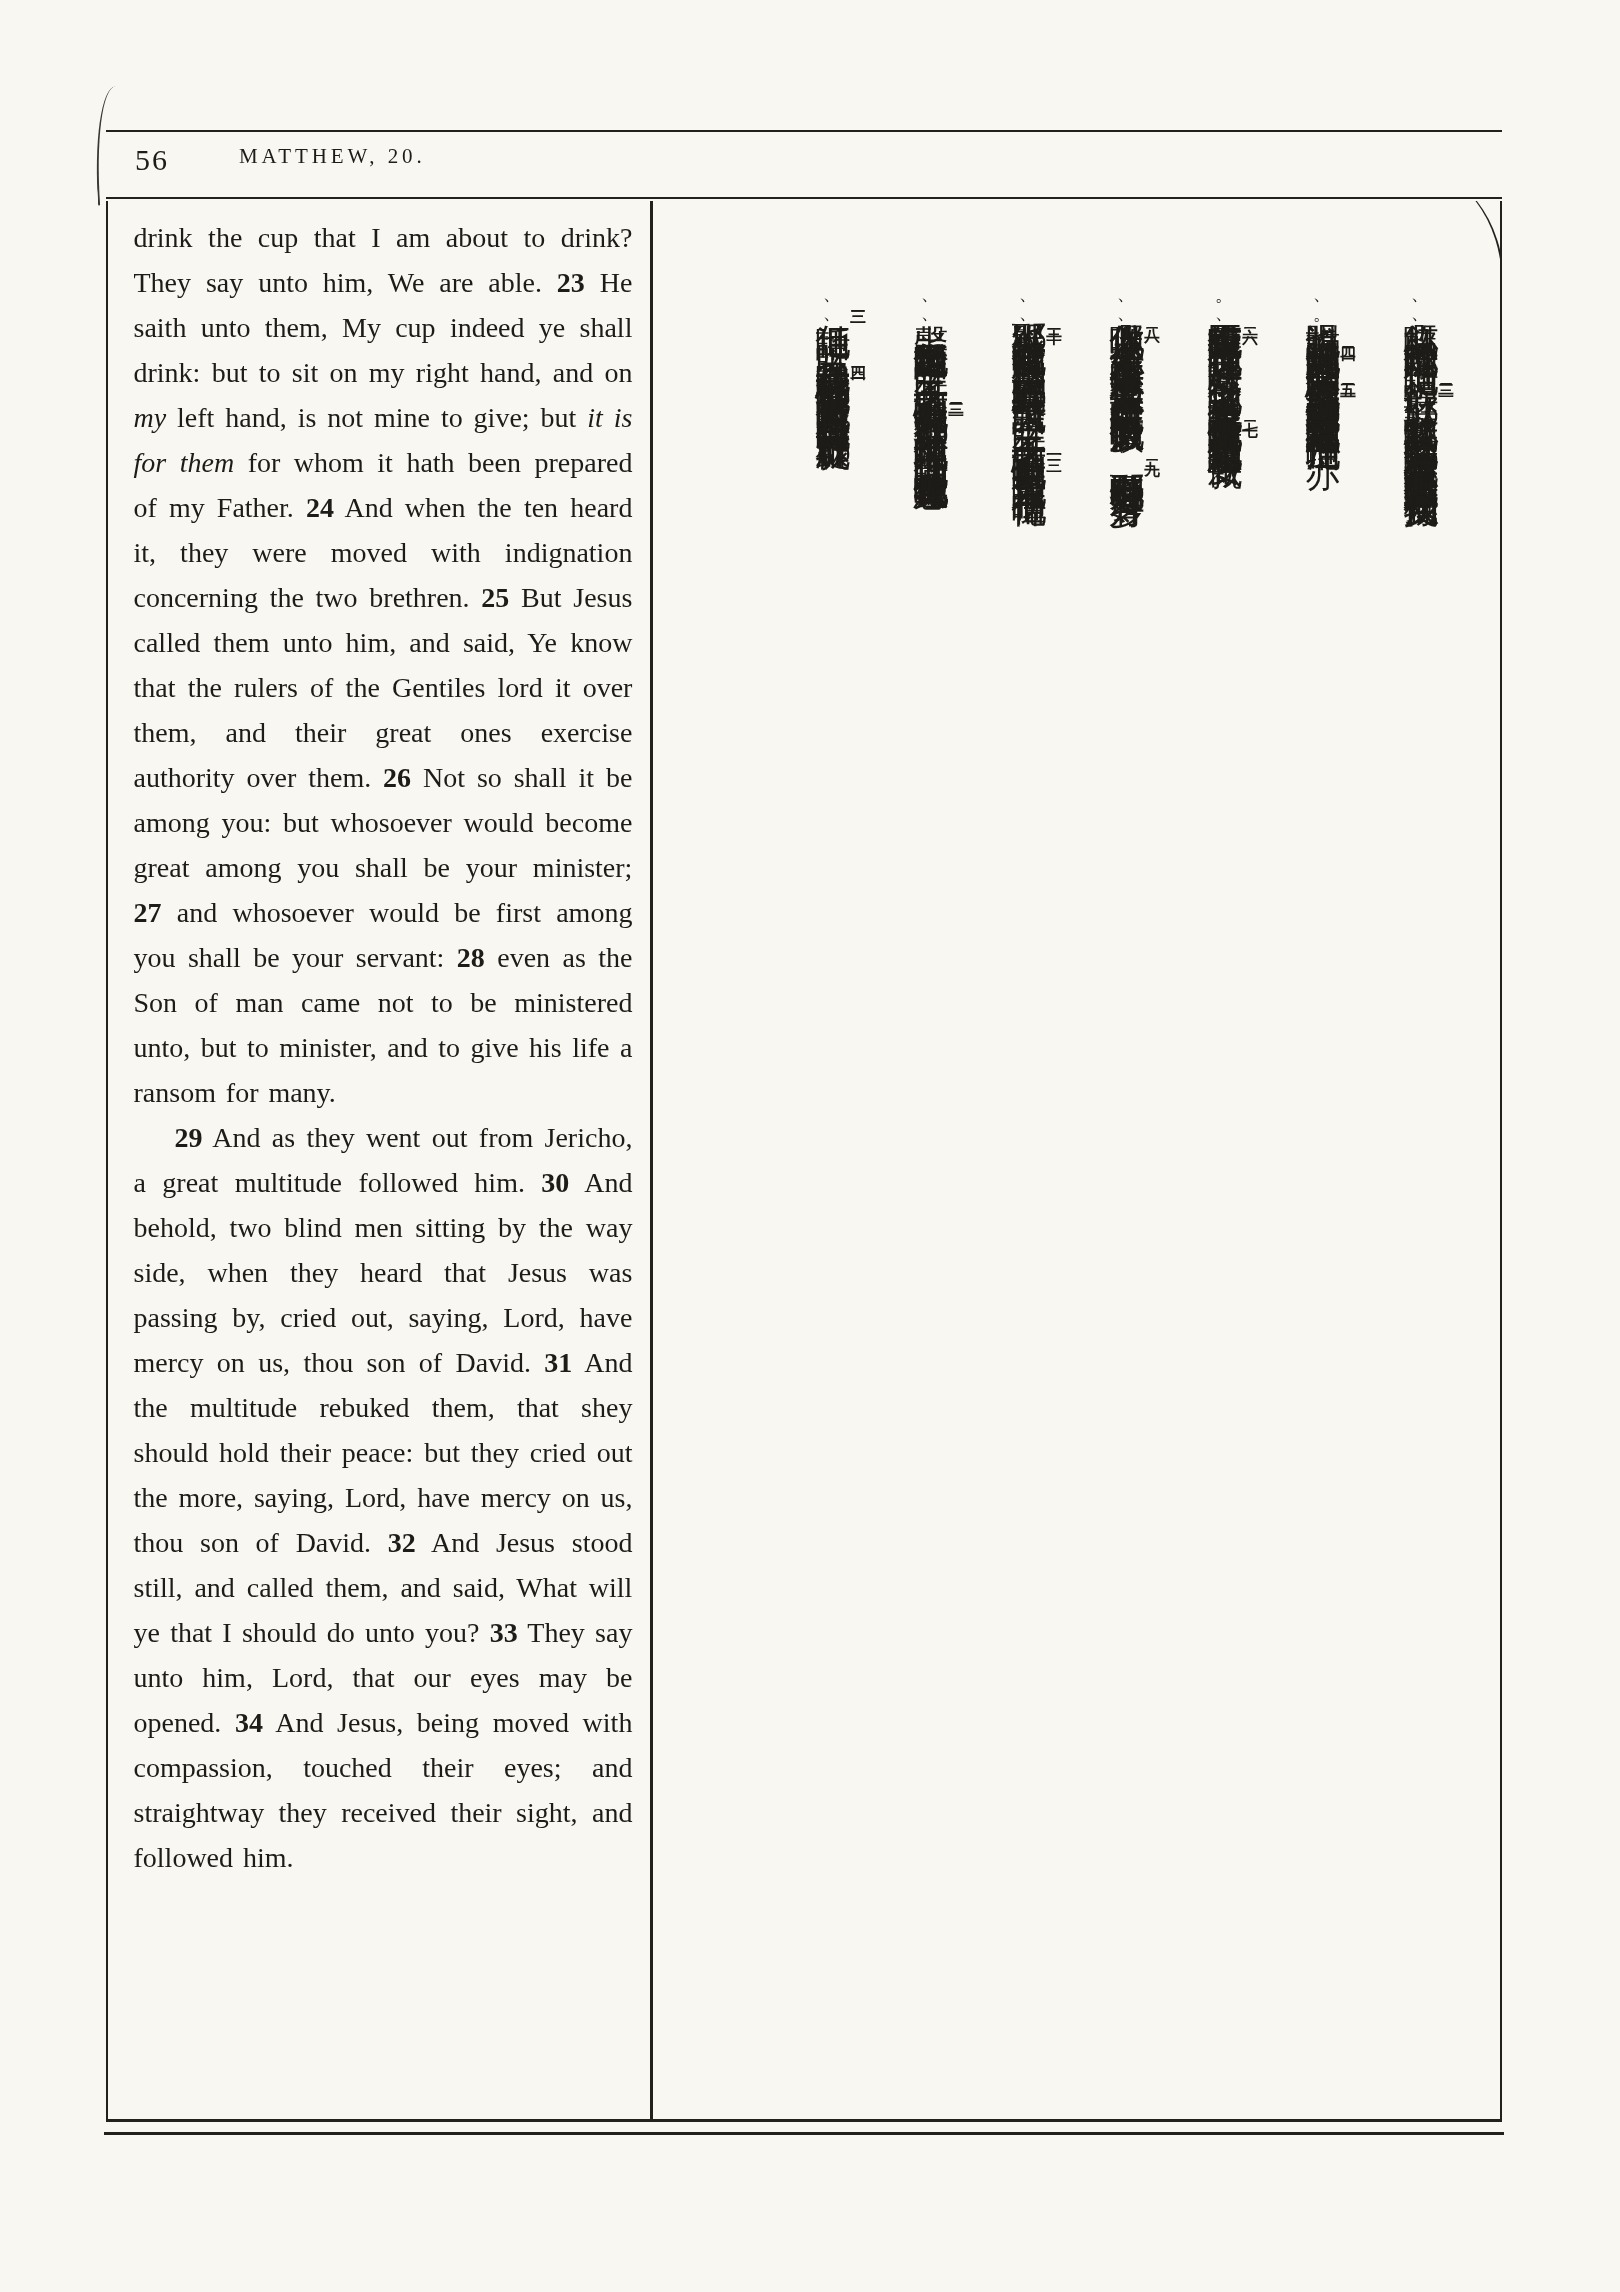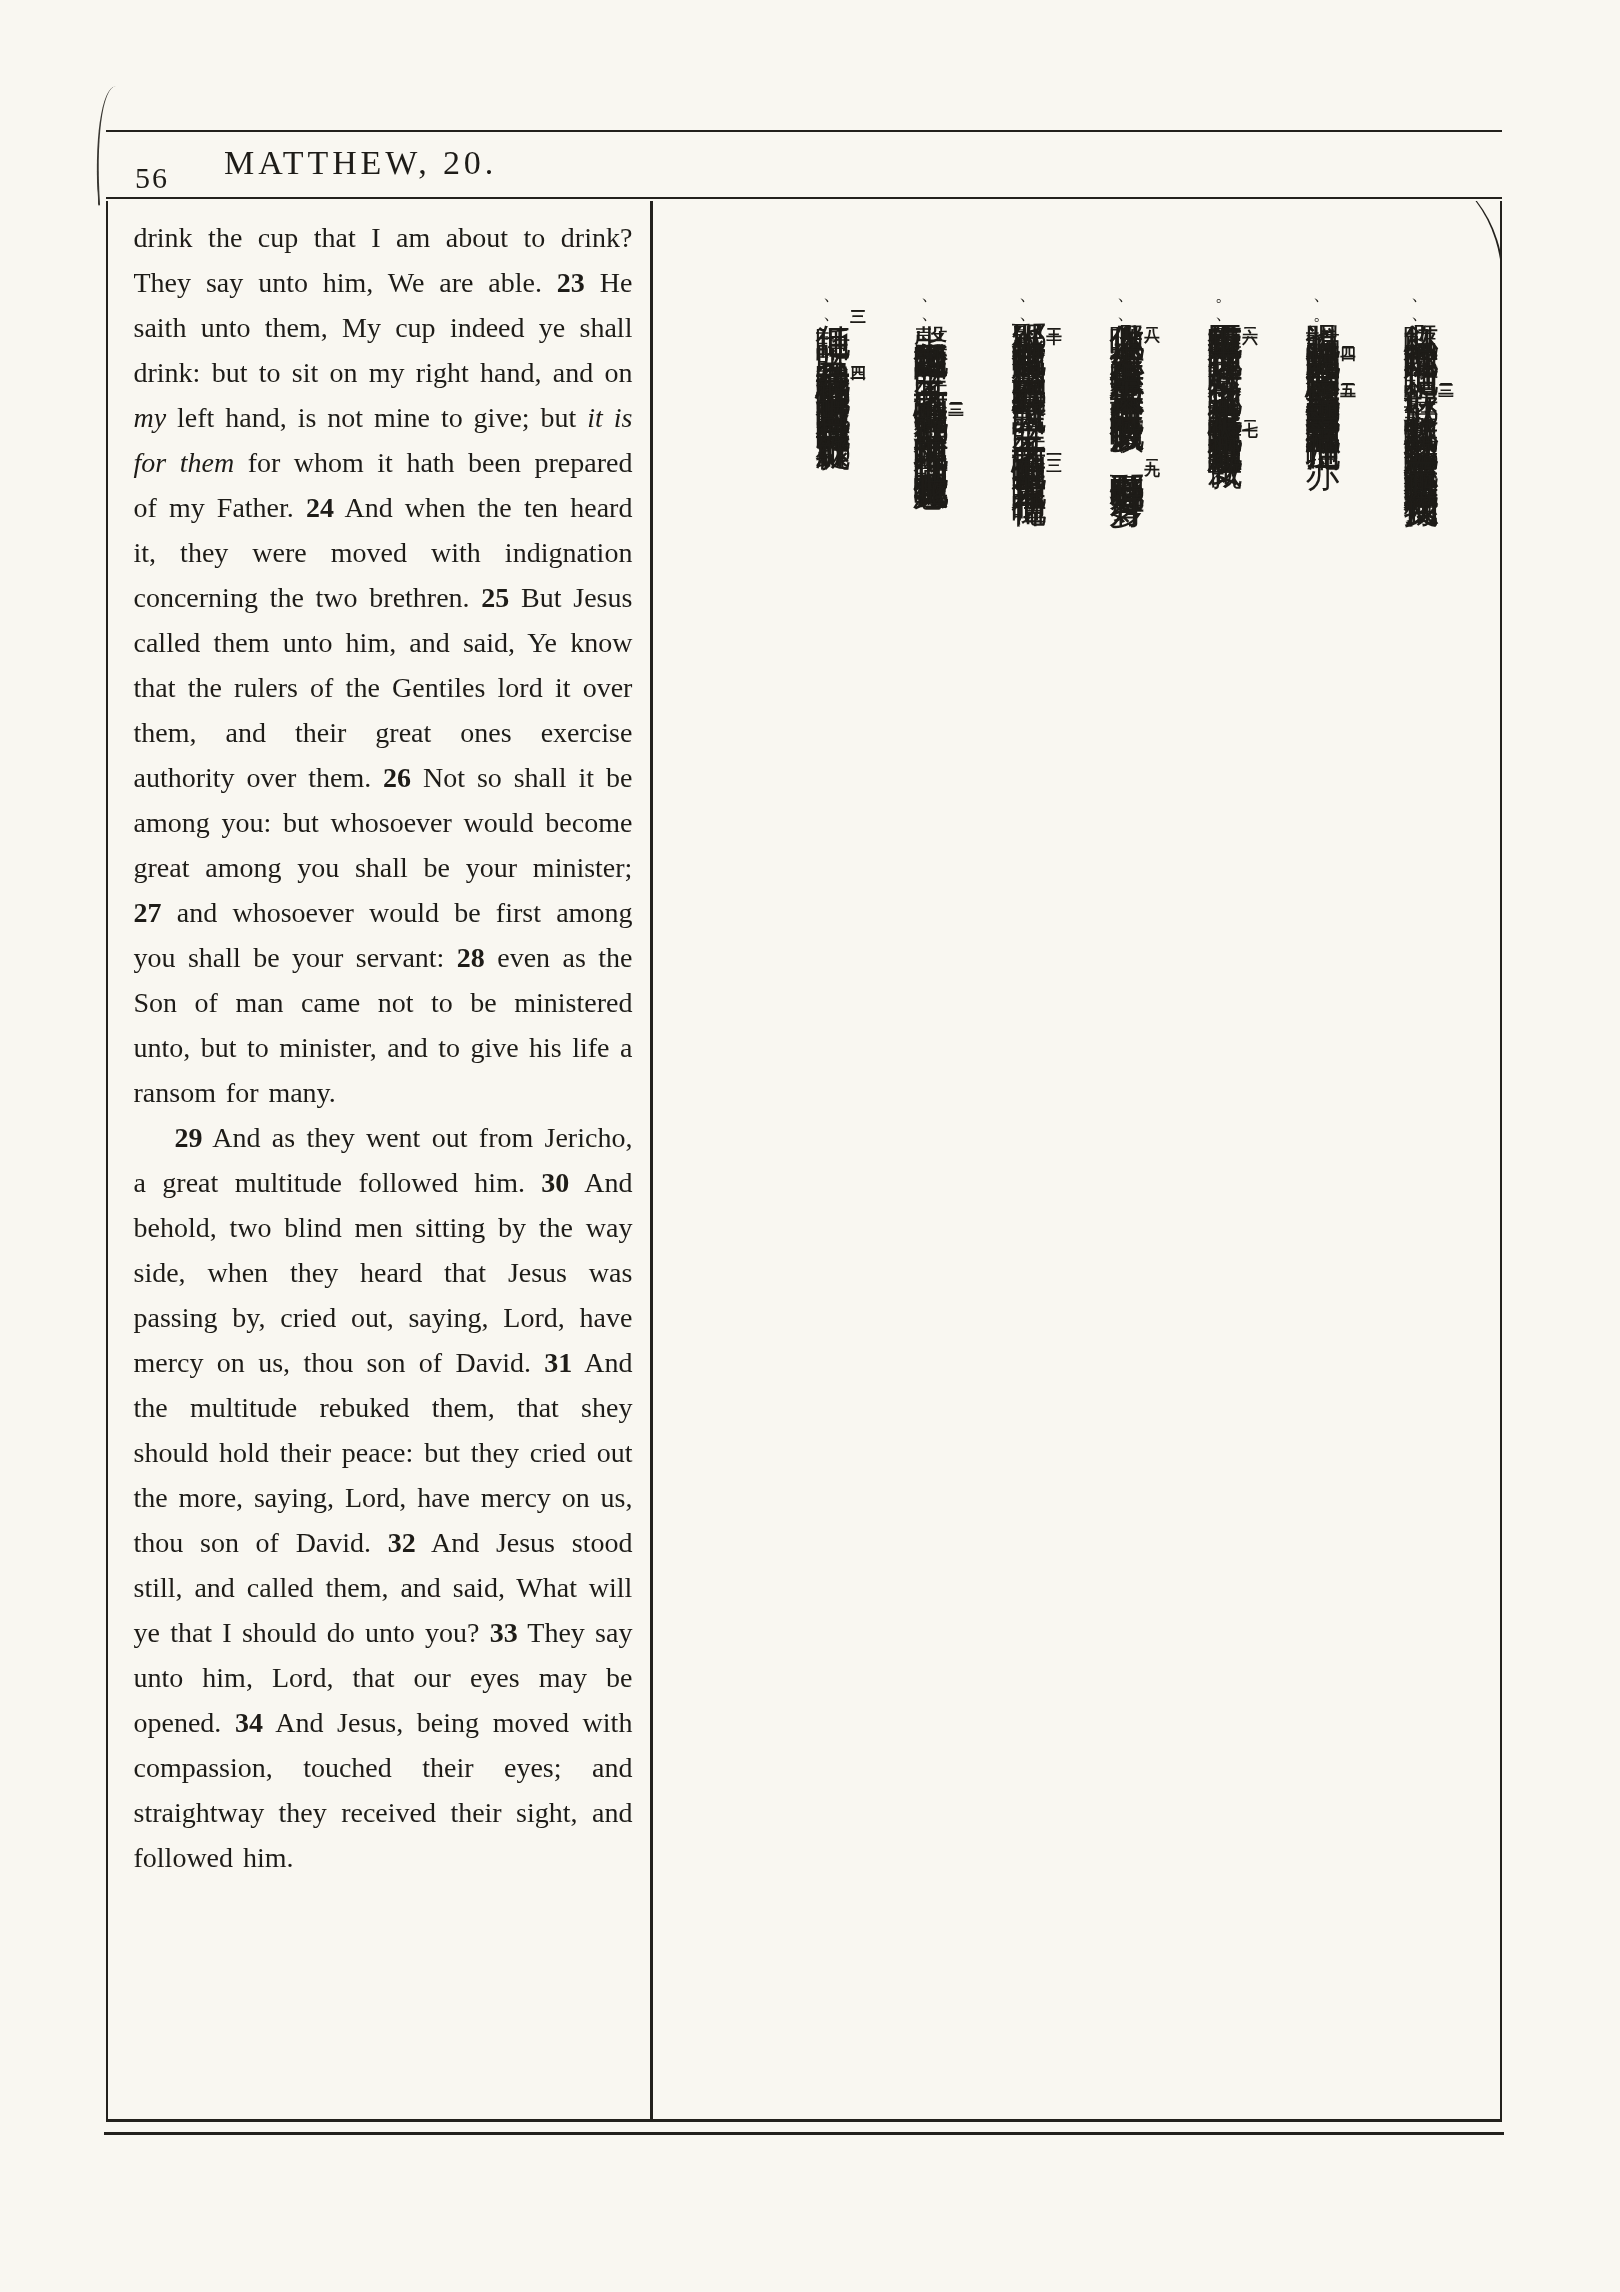--- a/index.html
+++ b/index.html
@@ -4,22 +4,22 @@
 <style>
   html,body{margin:0;padding:0;}
   body{
     width:1620px;height:2293px;position:relative;overflow:hidden;
     background:#f9f7f1;color:#1e1c18;
     font-family:"Liberation Serif","DejaVu Serif",serif;
   }
   .page{position:absolute;left:106px;top:130px;width:1396px;height:1992px;}
   
   .hdr{position:relative;height:65px;border-top:2.9px solid #23211d;border-bottom:2.9px solid #23211d;}
-  .pgnum{position:absolute;left:29px;top:29px;font-size:30px;letter-spacing:2px;}
-  .ten{position:absolute;left:118px;top:11.8px;font-size:34px;letter-spacing:3.9px;}
+  .pgnum{position:absolute;left:29px;top:11px;font-size:30px;letter-spacing:2px;}
+  .ten{position:absolute;left:133px;top:11.8px;font-size:21px;letter-spacing:3.9px;}
   .tcn{position:absolute;left:741px;top:7.8px;font-size:40px;letter-spacing:16.7px;white-space:nowrap;}
   
   .content{
     position:absolute;top:71px;left:0;right:0;bottom:0;box-sizing:border-box;
     border-left:2.9px solid #23211d;border-right:2.9px solid #23211d;border-bottom:3.9px solid #23211d;
     display:flex;overflow:hidden;
   }
   .bottom-rule2{position:absolute;left:-2px;right:-2px;bottom:-12.7px;height:2.9px;background:#23211d;}
   
   .curl-r{position:absolute;top:-33px;right:-3.9px;width:90px;height:116px;

